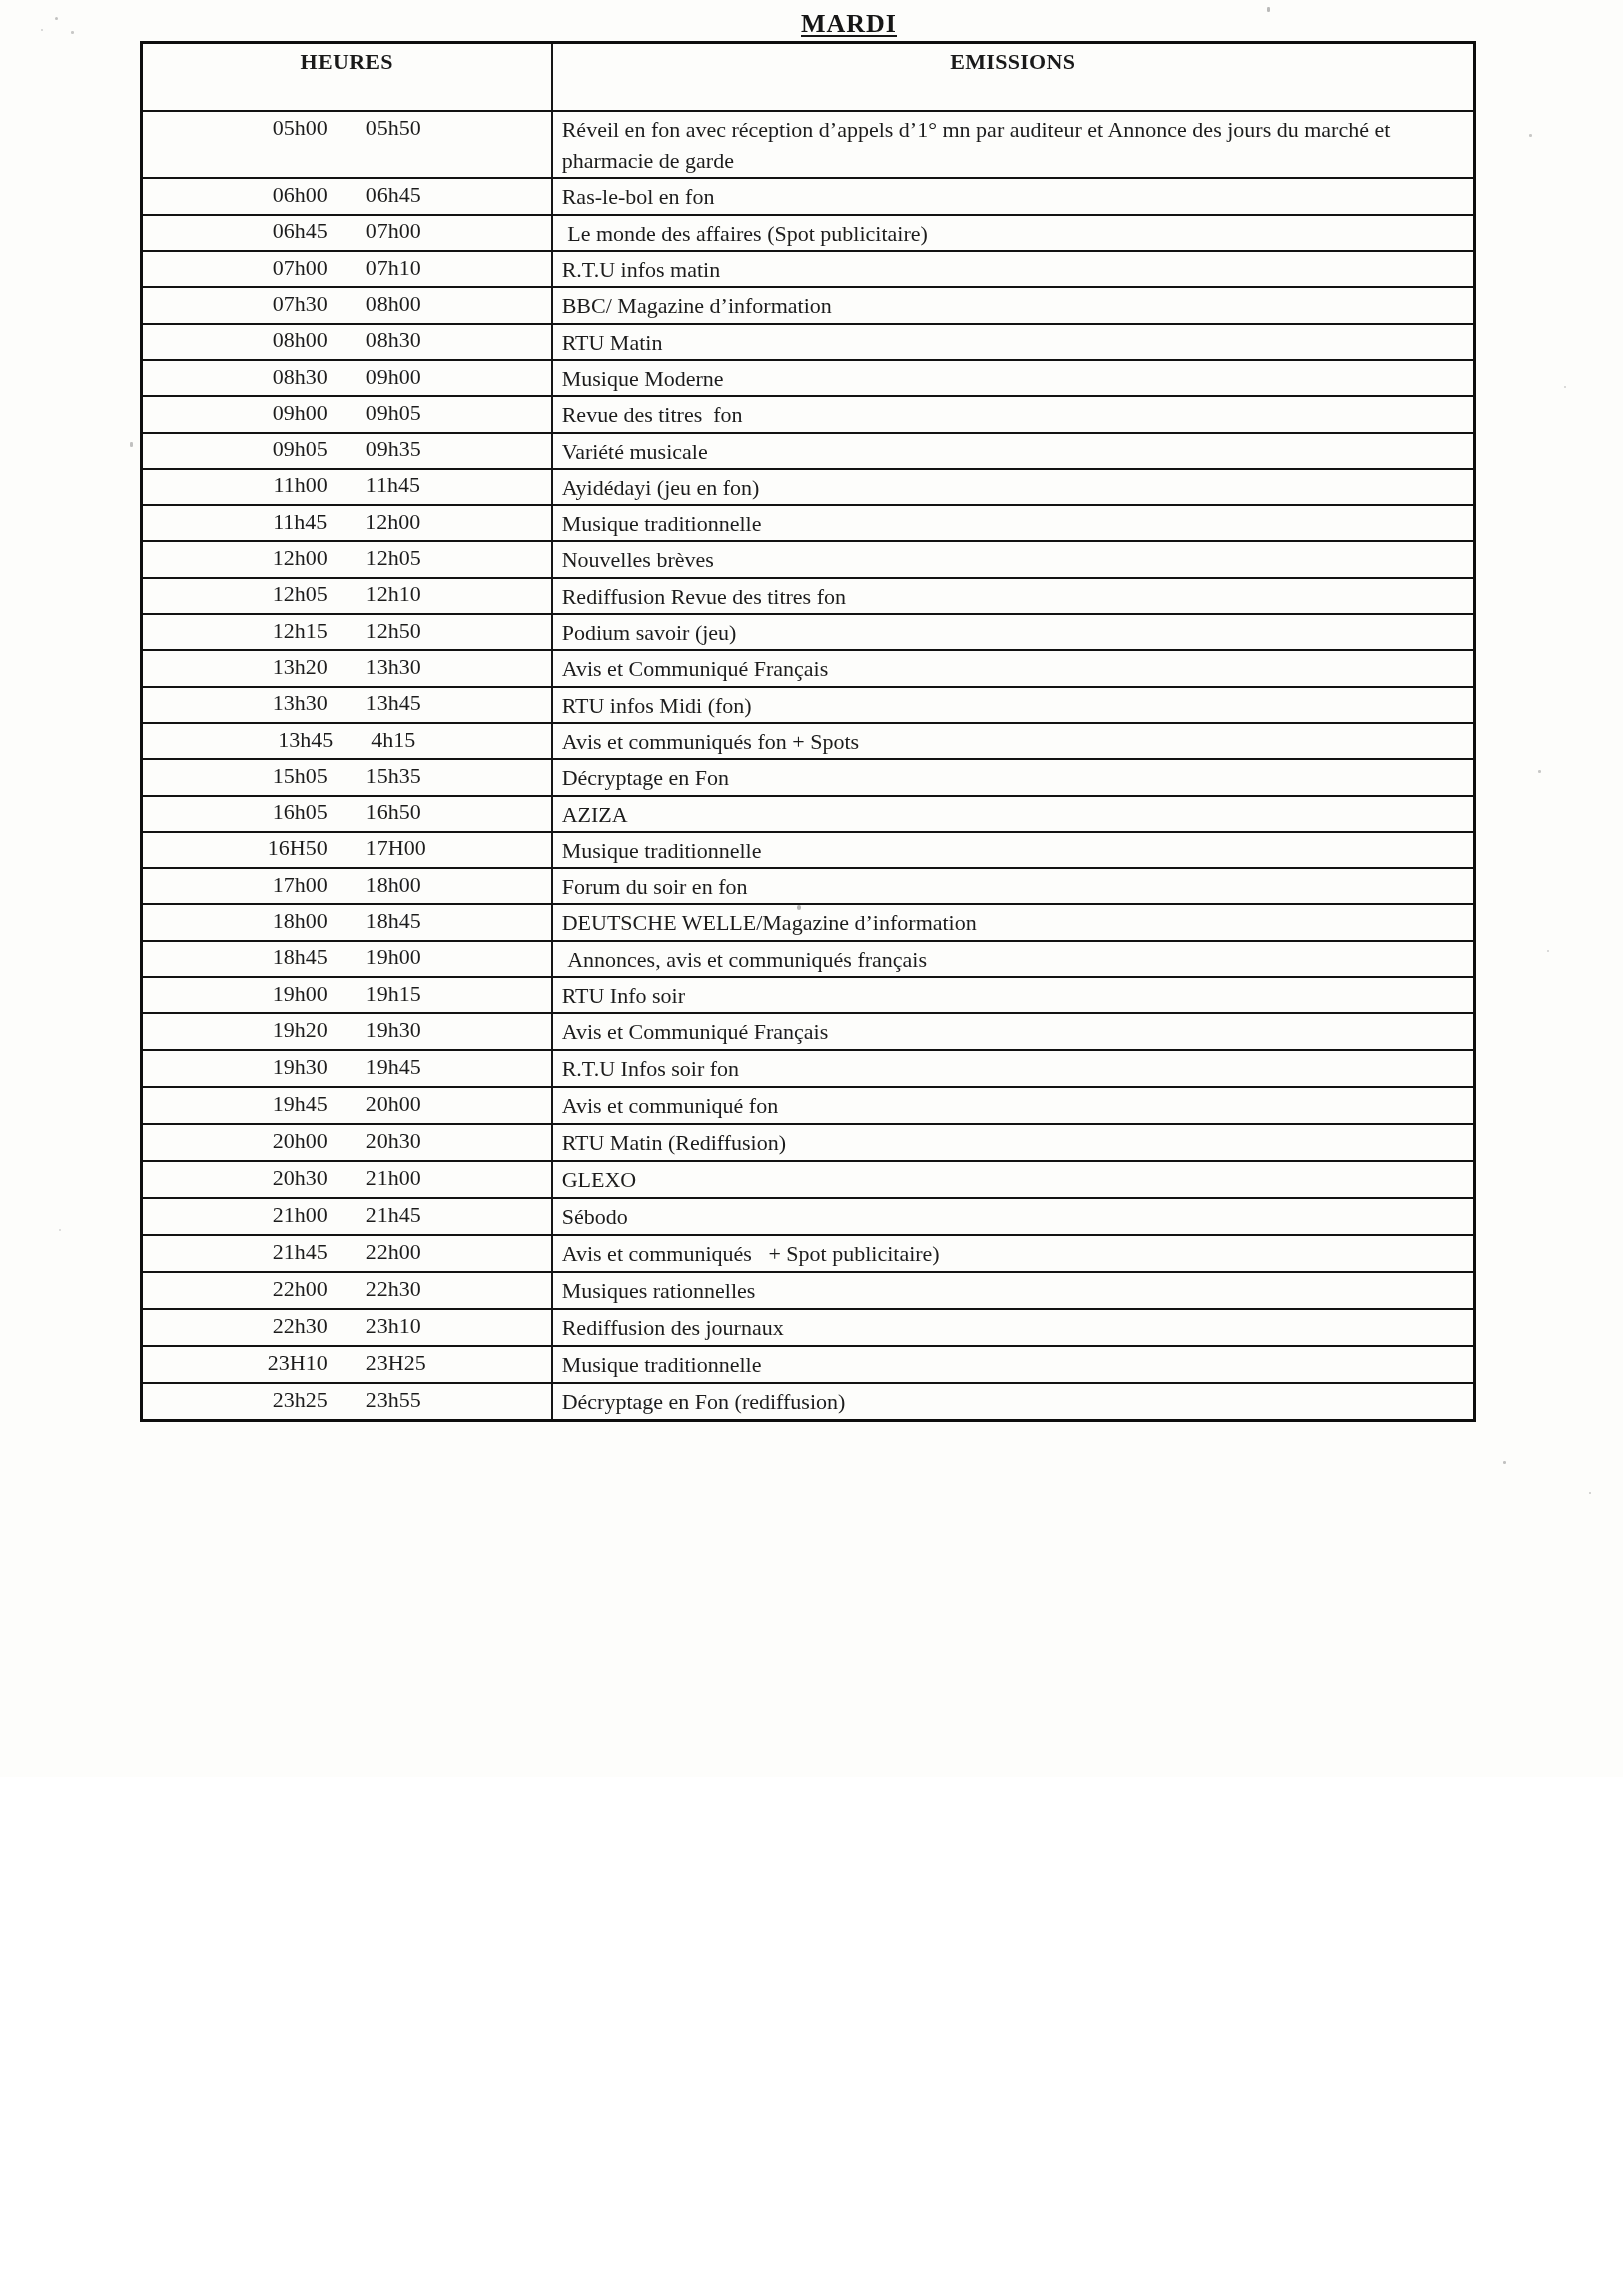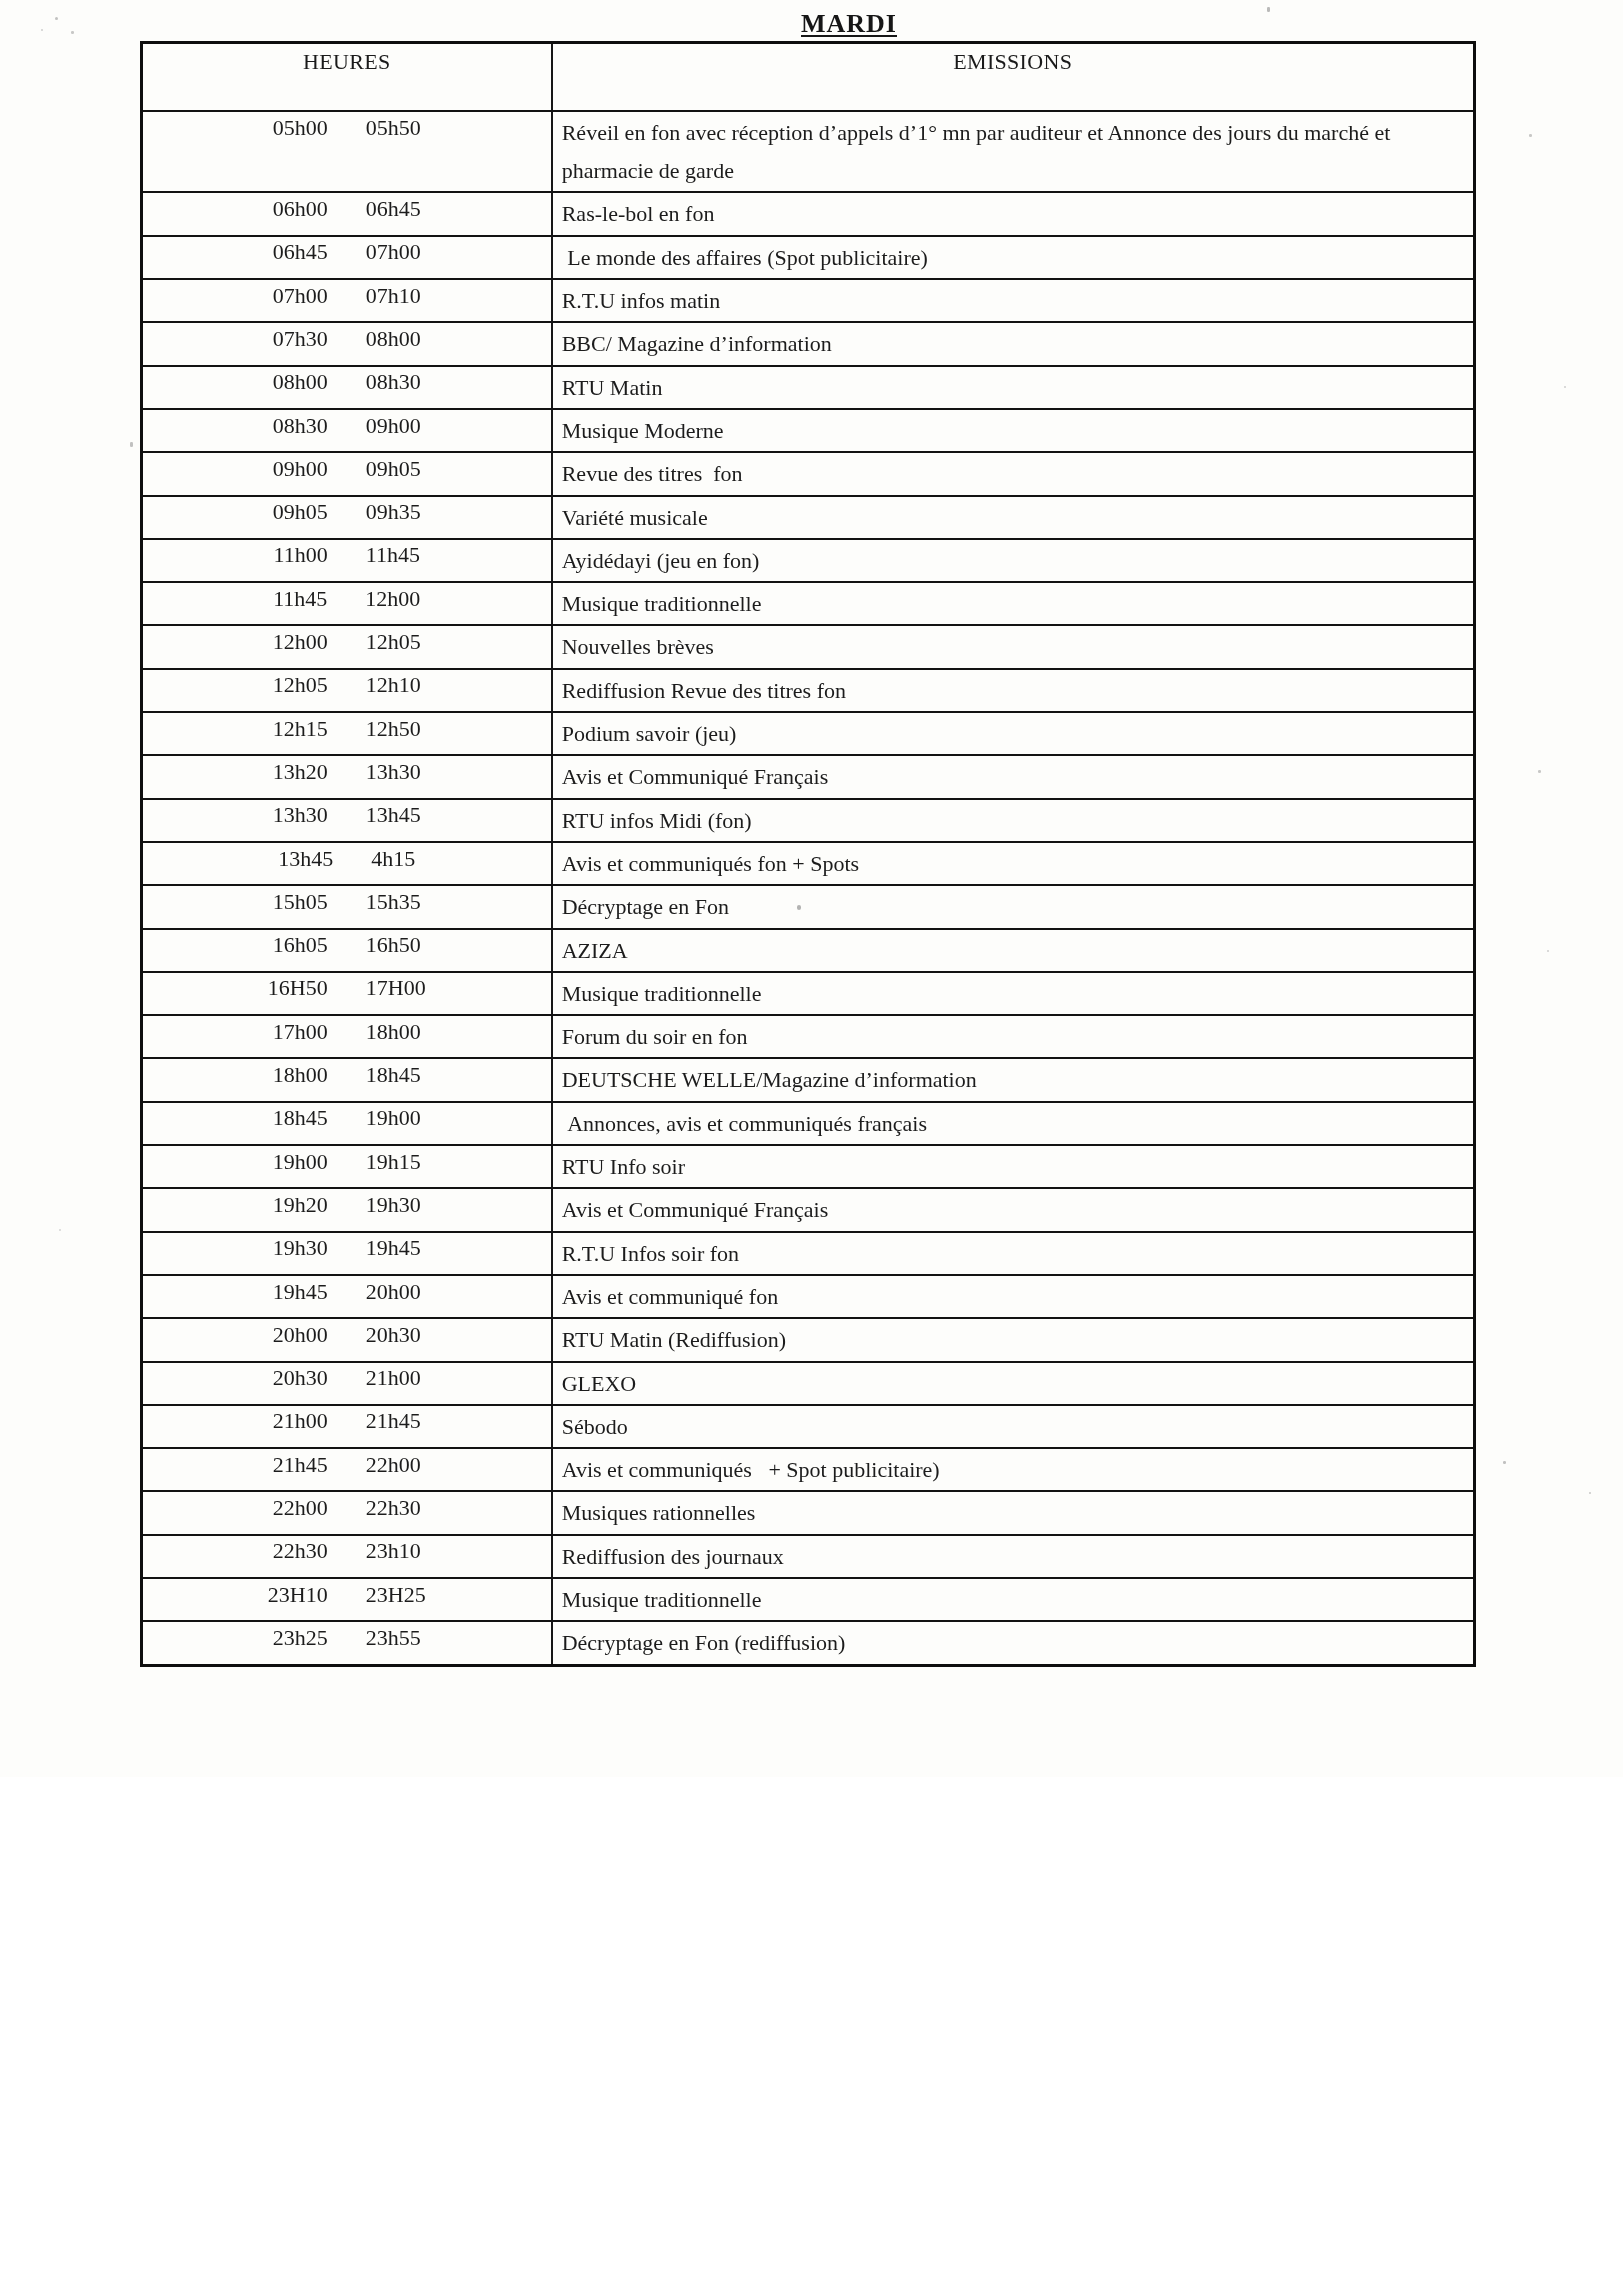--- a/index.html
+++ b/index.html
@@ -40,21 +40,21 @@
   th, td {
     border-left: 2px solid #161616;
     border-right: 2px solid #161616;
     border-top: 2.6px solid #121212;
     border-bottom: 2.6px solid #121212;
     vertical-align: top;
     overflow: hidden;
   }
   thead th {
     height: 60px;
-    font-weight: normal;
+    font-weight: bold;
     font-size: 22px;
     text-align: center;
     padding-top: 5.2px;
     letter-spacing: 0.3px;
     color: #1a1a1a;
   }
   td.time {
     text-align: center;
     font-size: 22px;
     padding-top: 2.6px;
@@ -62,21 +62,21 @@
   }
   .time-wrap {
     display: flex;
     justify-content: center;
     gap: 38px;
     line-height: 26px;
   }
   td.emission {
     font-size: 22px;
     padding: 2px 7.9px 1.3px 9.2px;
-    line-height: 38px;
+    line-height: 31px;
     white-space: pre-wrap;
     color: #1c1c1c;
   }
   
   tbody tr { height: 29.5px; }
   tbody tr:nth-child(1) { height: 58px; }
   tbody tr:nth-child(24) { height: 35px; }
   tbody tr:nth-child(n+25) { height: 37px; }
   tbody tr:nth-child(41) { height: 41px; }
 

